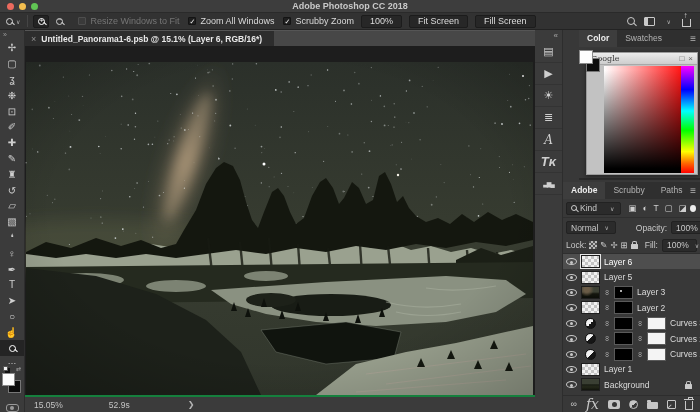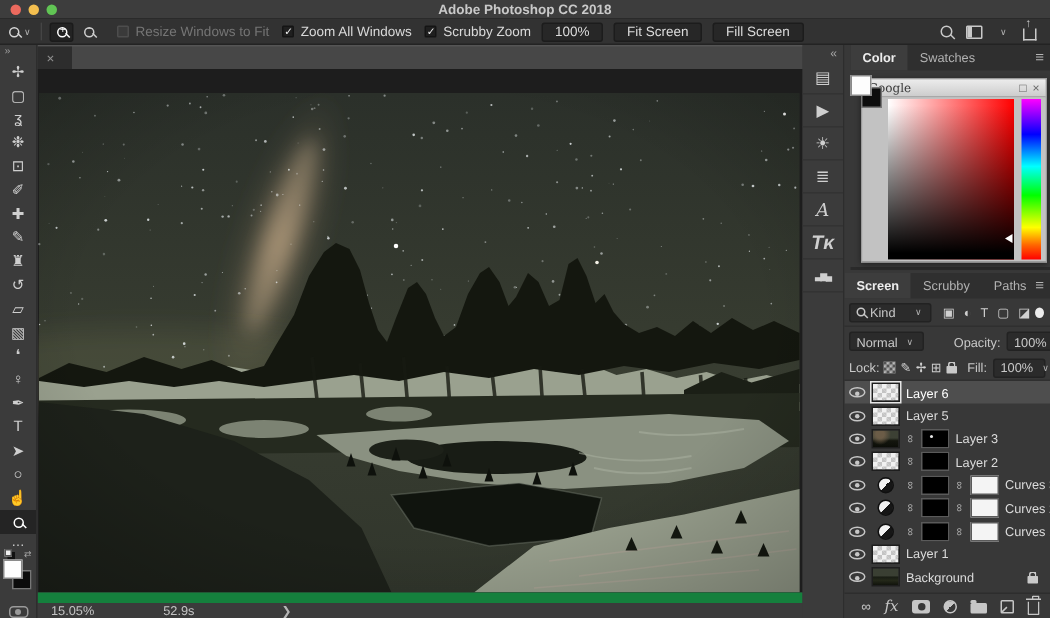--- a/index.html
+++ b/index.html
@@ -51,42 +51,42 @@
   .quickmask::before{content:'';position:absolute;left:3.5px;top:1.5px;width:4px;height:4px;border-radius:50%;background:#9a9a9a}
 
   
   .docarea{position:absolute;left:25px;top:30px;width:510px;bottom:0}
   .tabbar{position:absolute;left:0;top:0;right:0;height:16px;background:#474747;border-top:1px solid #555}
   .doctab{position:absolute;left:0;top:0;height:16px;background:#2d2d2d;display:flex;align-items:center;padding:0 12px 0 6px;gap:5px;cursor:pointer}
   .closex{color:#8f8f8f;font-size:9px}
   .tabtitle{color:#e8e8e8;font-size:8.5px;font-weight:bold;white-space:nowrap}
   .canvas{position:absolute;left:0;top:16px;right:0;bottom:17px;background:#1d1d1d}
   .canvas svg{position:absolute;left:0;top:0}
-  .statusbar{position:absolute;left:0;right:0;bottom:0;height:17px;background:#3b3b3b;border-top:7px solid #15803d;display:flex;align-items:center;font-size:8.5px;color:#c4c4c4}
+  .statusbar{position:absolute;left:0;right:0;bottom:0;height:17px;background:#3b3b3b;border-top:2px solid #15803d;display:flex;align-items:center;font-size:8.5px;color:#c4c4c4}
   .zoomfield{margin-left:9px;cursor:text}
   .timing{margin-left:46px}
   .statchev{margin-left:58px;color:#b5b5b5;font-size:8px;cursor:pointer}
 
   
   .dock{position:absolute;left:535px;top:30px;width:28px;bottom:0;background:#3b3b3b;border-right:1px solid #2d2d2d}
   .dock-collapse{color:#a8a8a8;font-size:8px;text-align:right;padding:1px 4px 1px 0;cursor:pointer}
   .dockicon{width:27px;height:22px;display:flex;align-items:center;justify-content:center;color:#cfcfcf;font-size:11px;border-bottom:1px solid #333;cursor:pointer}
   .dockicon.serifA{font-family:"DejaVu Serif",serif;font-style:italic;font-size:12px}
   .dockicon.tk{font-size:13px;font-style:italic;font-weight:bold}
   .dockicon.hist{font-size:6px;letter-spacing:-1px}
 
   
   .panels{position:absolute;left:563px;top:30px;right:0;bottom:0;background:#383838}
   .phead{height:17px;background:#2f2f2f;display:flex;align-items:center;font-size:8.5px;color:#b3b3b3;position:relative}
   .ptab{padding:0 8px;height:17px;line-height:17px;cursor:pointer;white-space:nowrap}
   .ptab.active{background:#3d3d3d;color:#ededed;font-weight:bold}
   .pmenu{position:absolute;right:4px;top:0;color:#b5b5b5;font-size:10px;line-height:17px;cursor:pointer}
 
   
-  .color-panel{position:absolute;top:0;left:4px;right:0;height:150px;border-bottom:2px solid #2a2a2a}
+  .color-panel{position:absolute;top:0;left:16px;right:0;height:150px;border-bottom:2px solid #2a2a2a}
   .pbody{position:absolute;top:17px;left:0;right:0;bottom:0}
   .gwin{position:absolute;left:7px;top:5px;right:2px;bottom:3px;background:#c9c9c9;border:1px solid #9b9b9b;box-shadow:0 1px 4px rgba(0,0,0,.45)}
   .gtitle{height:12px;background:linear-gradient(#ececec,#cdcdcd);display:flex;align-items:center;justify-content:space-between;font-size:8px;color:#3a3a3a;font-family:"DejaVu Serif",serif;padding:0 4px;border-bottom:1px solid #a8a8a8}
   .gbtns{display:flex;gap:4px;color:#666;font-family:"Liberation Sans",sans-serif;font-size:8px}
   .gcontent{position:absolute;top:12px;left:0;right:0;bottom:0;background:#c2c2c2}
   .satfield{position:absolute;left:17px;top:1px;width:84px;bottom:1px;cursor:crosshair;background:linear-gradient(to bottom,rgba(0,0,0,0) 4%,#000 96%),linear-gradient(to right,#fff,#ff0000)}
   .satfield::after{content:'';position:absolute;right:1px;bottom:11px;width:0;height:0;border-top:3px solid transparent;border-bottom:3px solid transparent;border-right:5px solid #fff}
   .huebar{position:absolute;right:3px;top:1px;width:13px;bottom:1px;cursor:pointer;background:linear-gradient(to bottom,#ff00ff,#0000ff 22%,#00ffff 42%,#00ff00 60%,#ffff00 80%,#ff6600 91%,#ff0000)}
   .fgswatch{position:absolute;left:0;top:3px;width:14px;height:14px;background:#fdfdfd;border:1px solid #8a8a8a;z-index:3;cursor:pointer}
   .bgswatch{position:absolute;left:7px;top:11px;width:14px;height:14px;background:#0d0d0d;border:1px solid #777;z-index:2;cursor:pointer}
@@ -121,21 +121,21 @@
   .mask{width:19px;height:13px;background:#000;border:1px solid #5a5a5a;flex:none;position:relative;cursor:pointer}
   .mask.dot::after{content:'';position:absolute;left:5px;top:3px;width:2px;height:2px;background:#e8e8e8;border-radius:50%}
   .mask.white{background:#f4f4f4}
   .curveicon{width:11px;height:11px;border-radius:50%;background:linear-gradient(135deg,#f2f2f2 50%,#161616 50%);border:1px solid #101010;margin:0 4px;flex:none;cursor:pointer}
   .linkg{color:#b9b9b9;font-size:7.5px;display:inline-block;transform:rotate(90deg);width:6px;text-align:center;flex:none}
   .lname{white-space:nowrap}
   .rowlock{margin-left:auto;margin-right:5px}
 
   .lfooter{position:absolute;bottom:0;left:0;right:0;height:17px;background:#383838;border-top:1px solid #2d2d2d;display:flex;align-items:center;justify-content:flex-end;gap:9px;padding:0 7px;color:#c6c6c6}
   .icon-inf{font-size:9px;line-height:9px;cursor:pointer}
-  .icon-fx{font-style:italic;font-size:10px;font-family:"DejaVu Serif",serif;cursor:pointer}
+  .icon-fx{font-style:italic;font-size:14px;font-family:"DejaVu Serif",serif;cursor:pointer}
   .icon-maskrect{width:12px;height:9px;background:#c6c6c6;border-radius:2px;position:relative;cursor:pointer}
   .icon-maskrect::before{content:'';position:absolute;left:3.5px;top:2px;width:5px;height:5px;border-radius:50%;background:#383838}
   .icon-half{width:9px;height:9px;border-radius:50%;background:linear-gradient(135deg,#c6c6c6 50%,#383838 50%);border:1px solid #c6c6c6;cursor:pointer}
   .icon-folder{width:11px;height:7px;background:#c6c6c6;border-radius:1px;position:relative;margin-top:2px;cursor:pointer}
   .icon-folder::before{content:'';position:absolute;top:-2px;left:0;width:4px;height:2px;background:#c6c6c6;border-radius:1px 1px 0 0}
   .icon-newlayer{width:9px;height:9px;border:1px solid #c6c6c6;border-radius:1px;position:relative;cursor:pointer}
   .icon-newlayer::before{content:'';position:absolute;left:-1.5px;bottom:0.5px;width:5px;height:1px;background:#c6c6c6;transform:rotate(-45deg)}
   .icon-trash{width:8px;height:9px;border:1px solid #c6c6c6;border-top:none;border-radius:0 0 1px 1px;position:relative;margin-top:2px;cursor:pointer}
   .icon-trash::before{content:'';position:absolute;top:-2px;left:-2px;width:10px;height:1px;background:#c6c6c6}
   .icon-trash::after{content:'';position:absolute;top:-4px;left:1.5px;width:3px;height:2px;border:1px solid #c6c6c6;border-bottom:none;border-radius:1px 1px 0 0}
@@ -224,20 +224,21 @@
       <span class="fgsw"></span>
       <span class="bgsw"></span>
     </div>
     <div class="quickmask"></div>
   </div>
 
   <div class="docarea">
     <div class="tabbar">
       <div class="doctab">
         <span class="closex">×</span>
+        <span class="tabtitle">Untitled_Panorama1-6.psb @ 15.1% (Layer 6, RGB/16*)</span>
       </div>
     </div>
 
     <div class="canvas">
       <svg width="510" height="349" viewBox="0 0 510 349">
         <defs>
           <linearGradient id="skyg" x1="0" y1="0" x2="0" y2="1">
             <stop offset="0" stop-color="#2b302a"></stop>
               <stop offset="0.55" stop-color="#383d31"></stop>
               <stop offset="1" stop-color="#31362c"></stop>
@@ -638,21 +639,21 @@
             <div class="huebar"></div>
           </div>
         </div>
         <div class="fgswatch"></div>
         <div class="bgswatch"></div>
       </div>
     </div>
 
     <div class="layers-panel">
       <div class="phead">
-        <span class="ptab active">Screen</span>
+        <span class="ptab active">Adobe</span>
         <span class="ptab">Scrubby</span>
         <span class="ptab">Paths</span>
         <span class="pmenu">≡</span>
       </div>
 
       <div class="filter-row">
         <span class="drop kinddrop">
           <span class="icon-mag" style="width:6px;height:6px"></span>
           <span>Kind</span>
           <span class="chev" style="margin-left:auto">∨</span>

